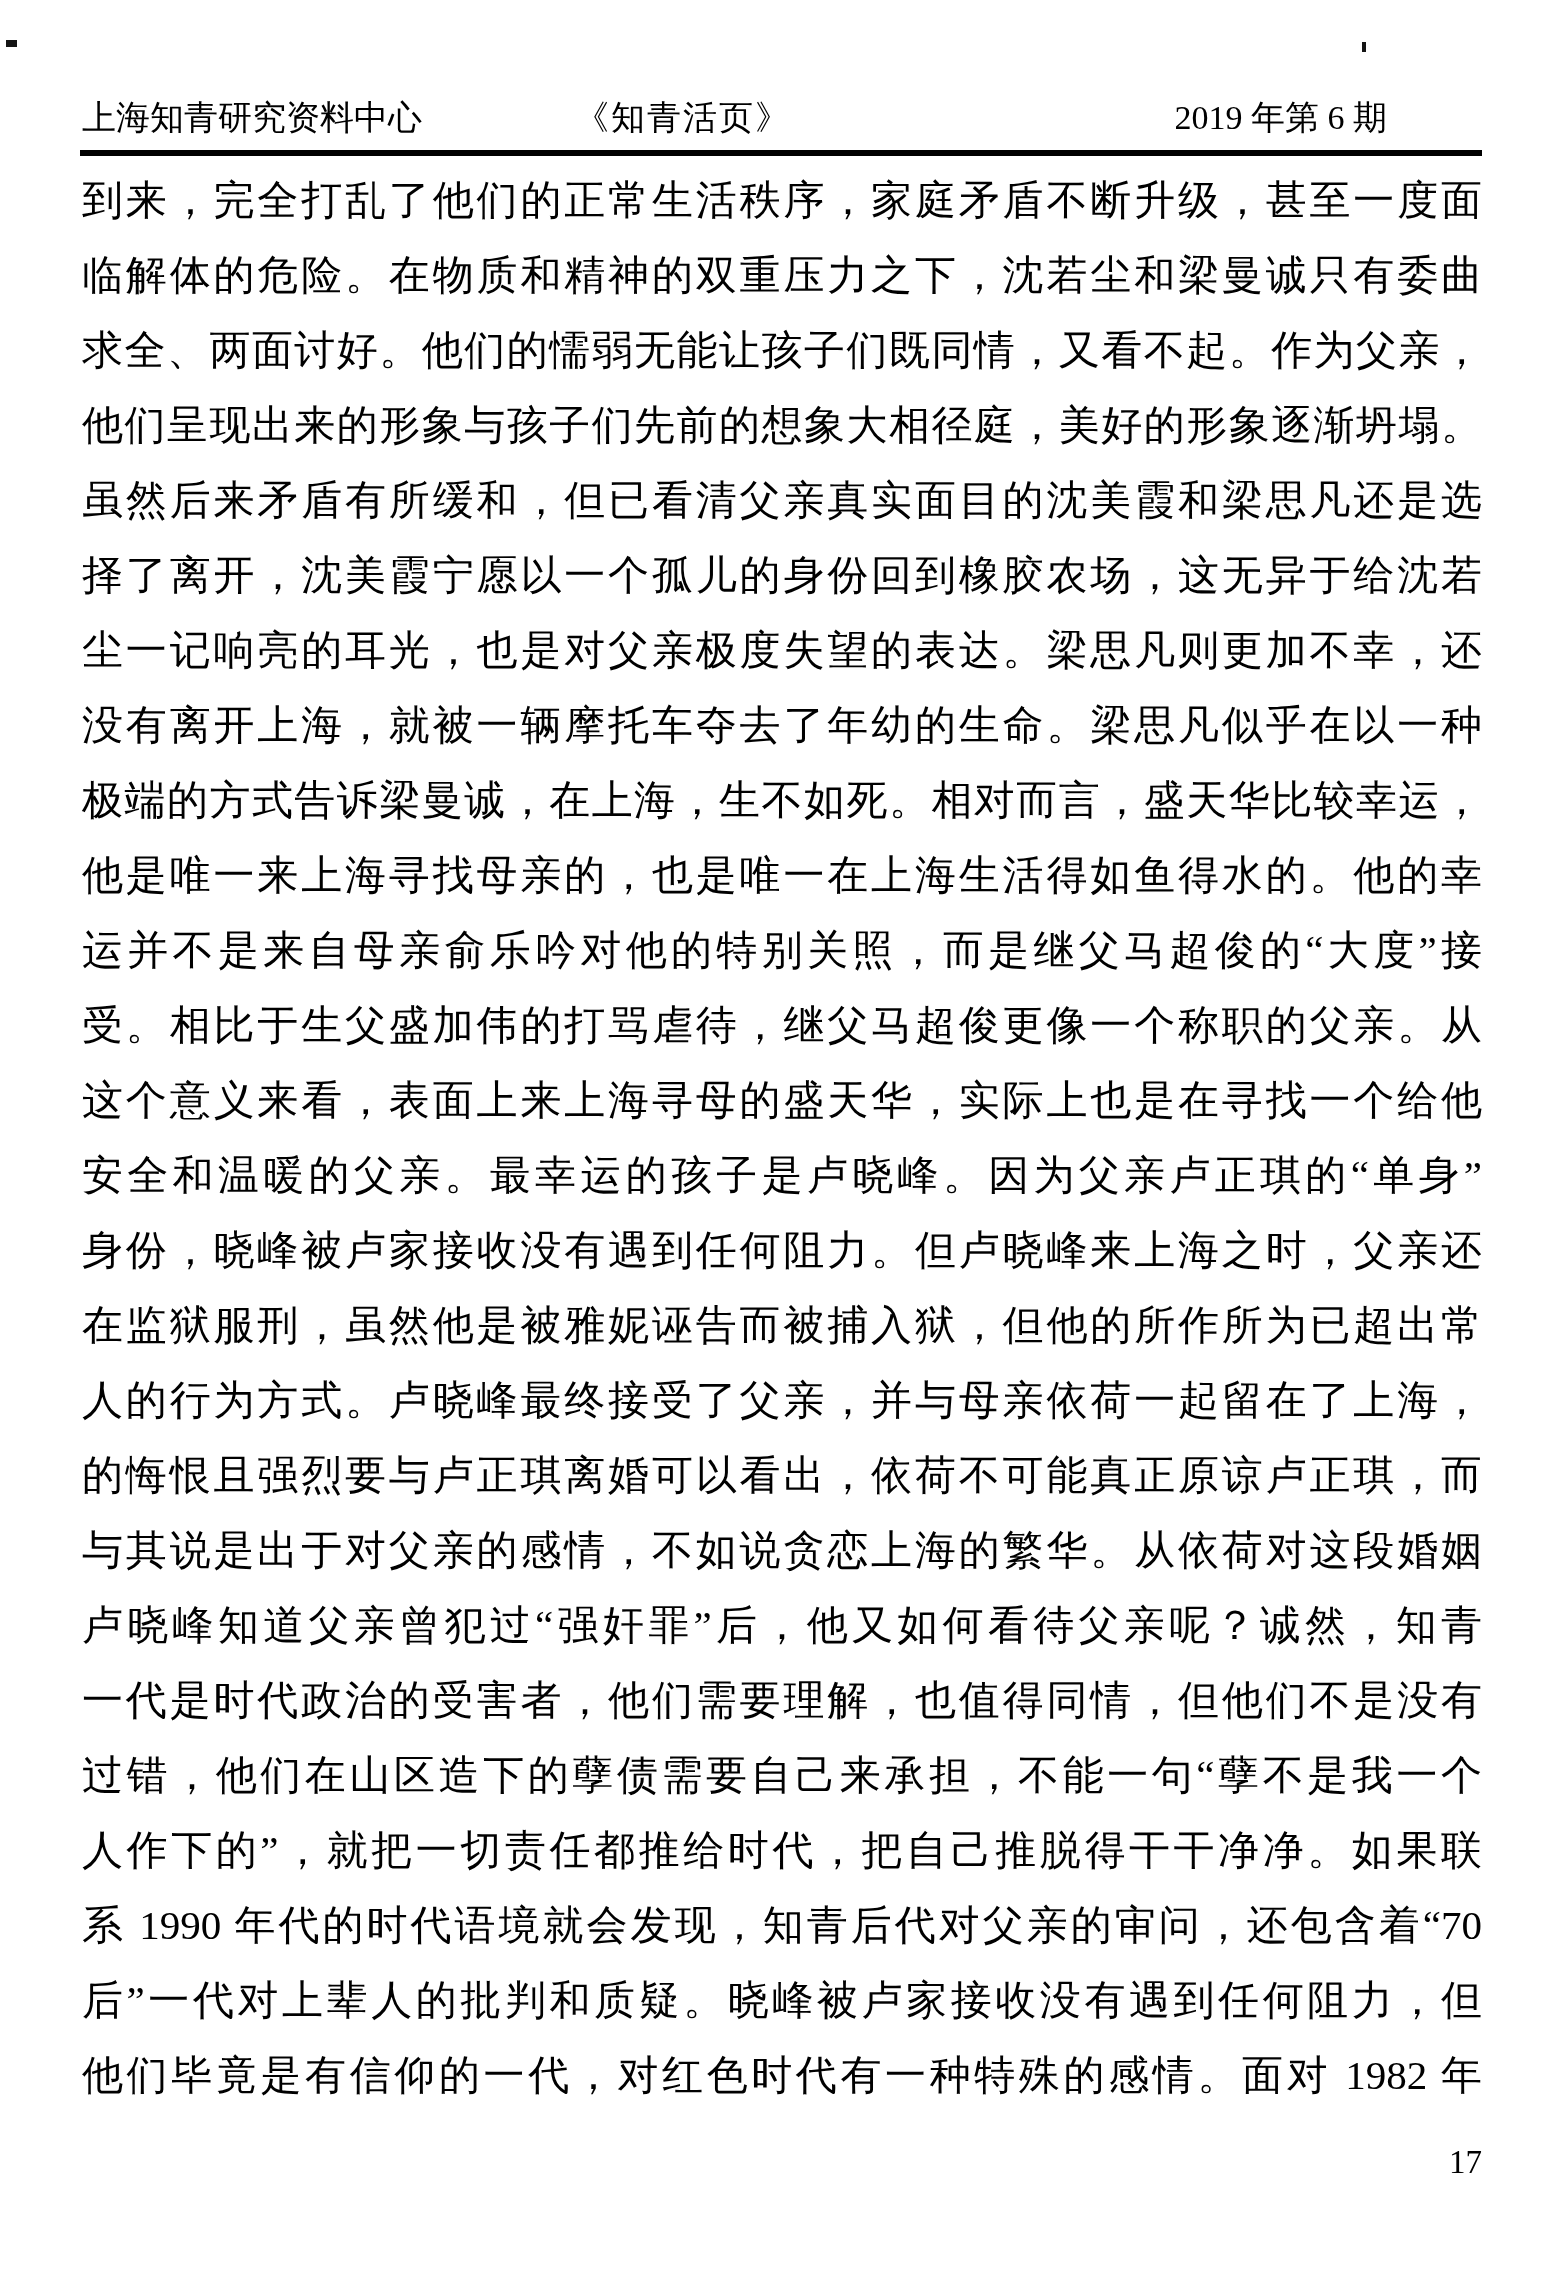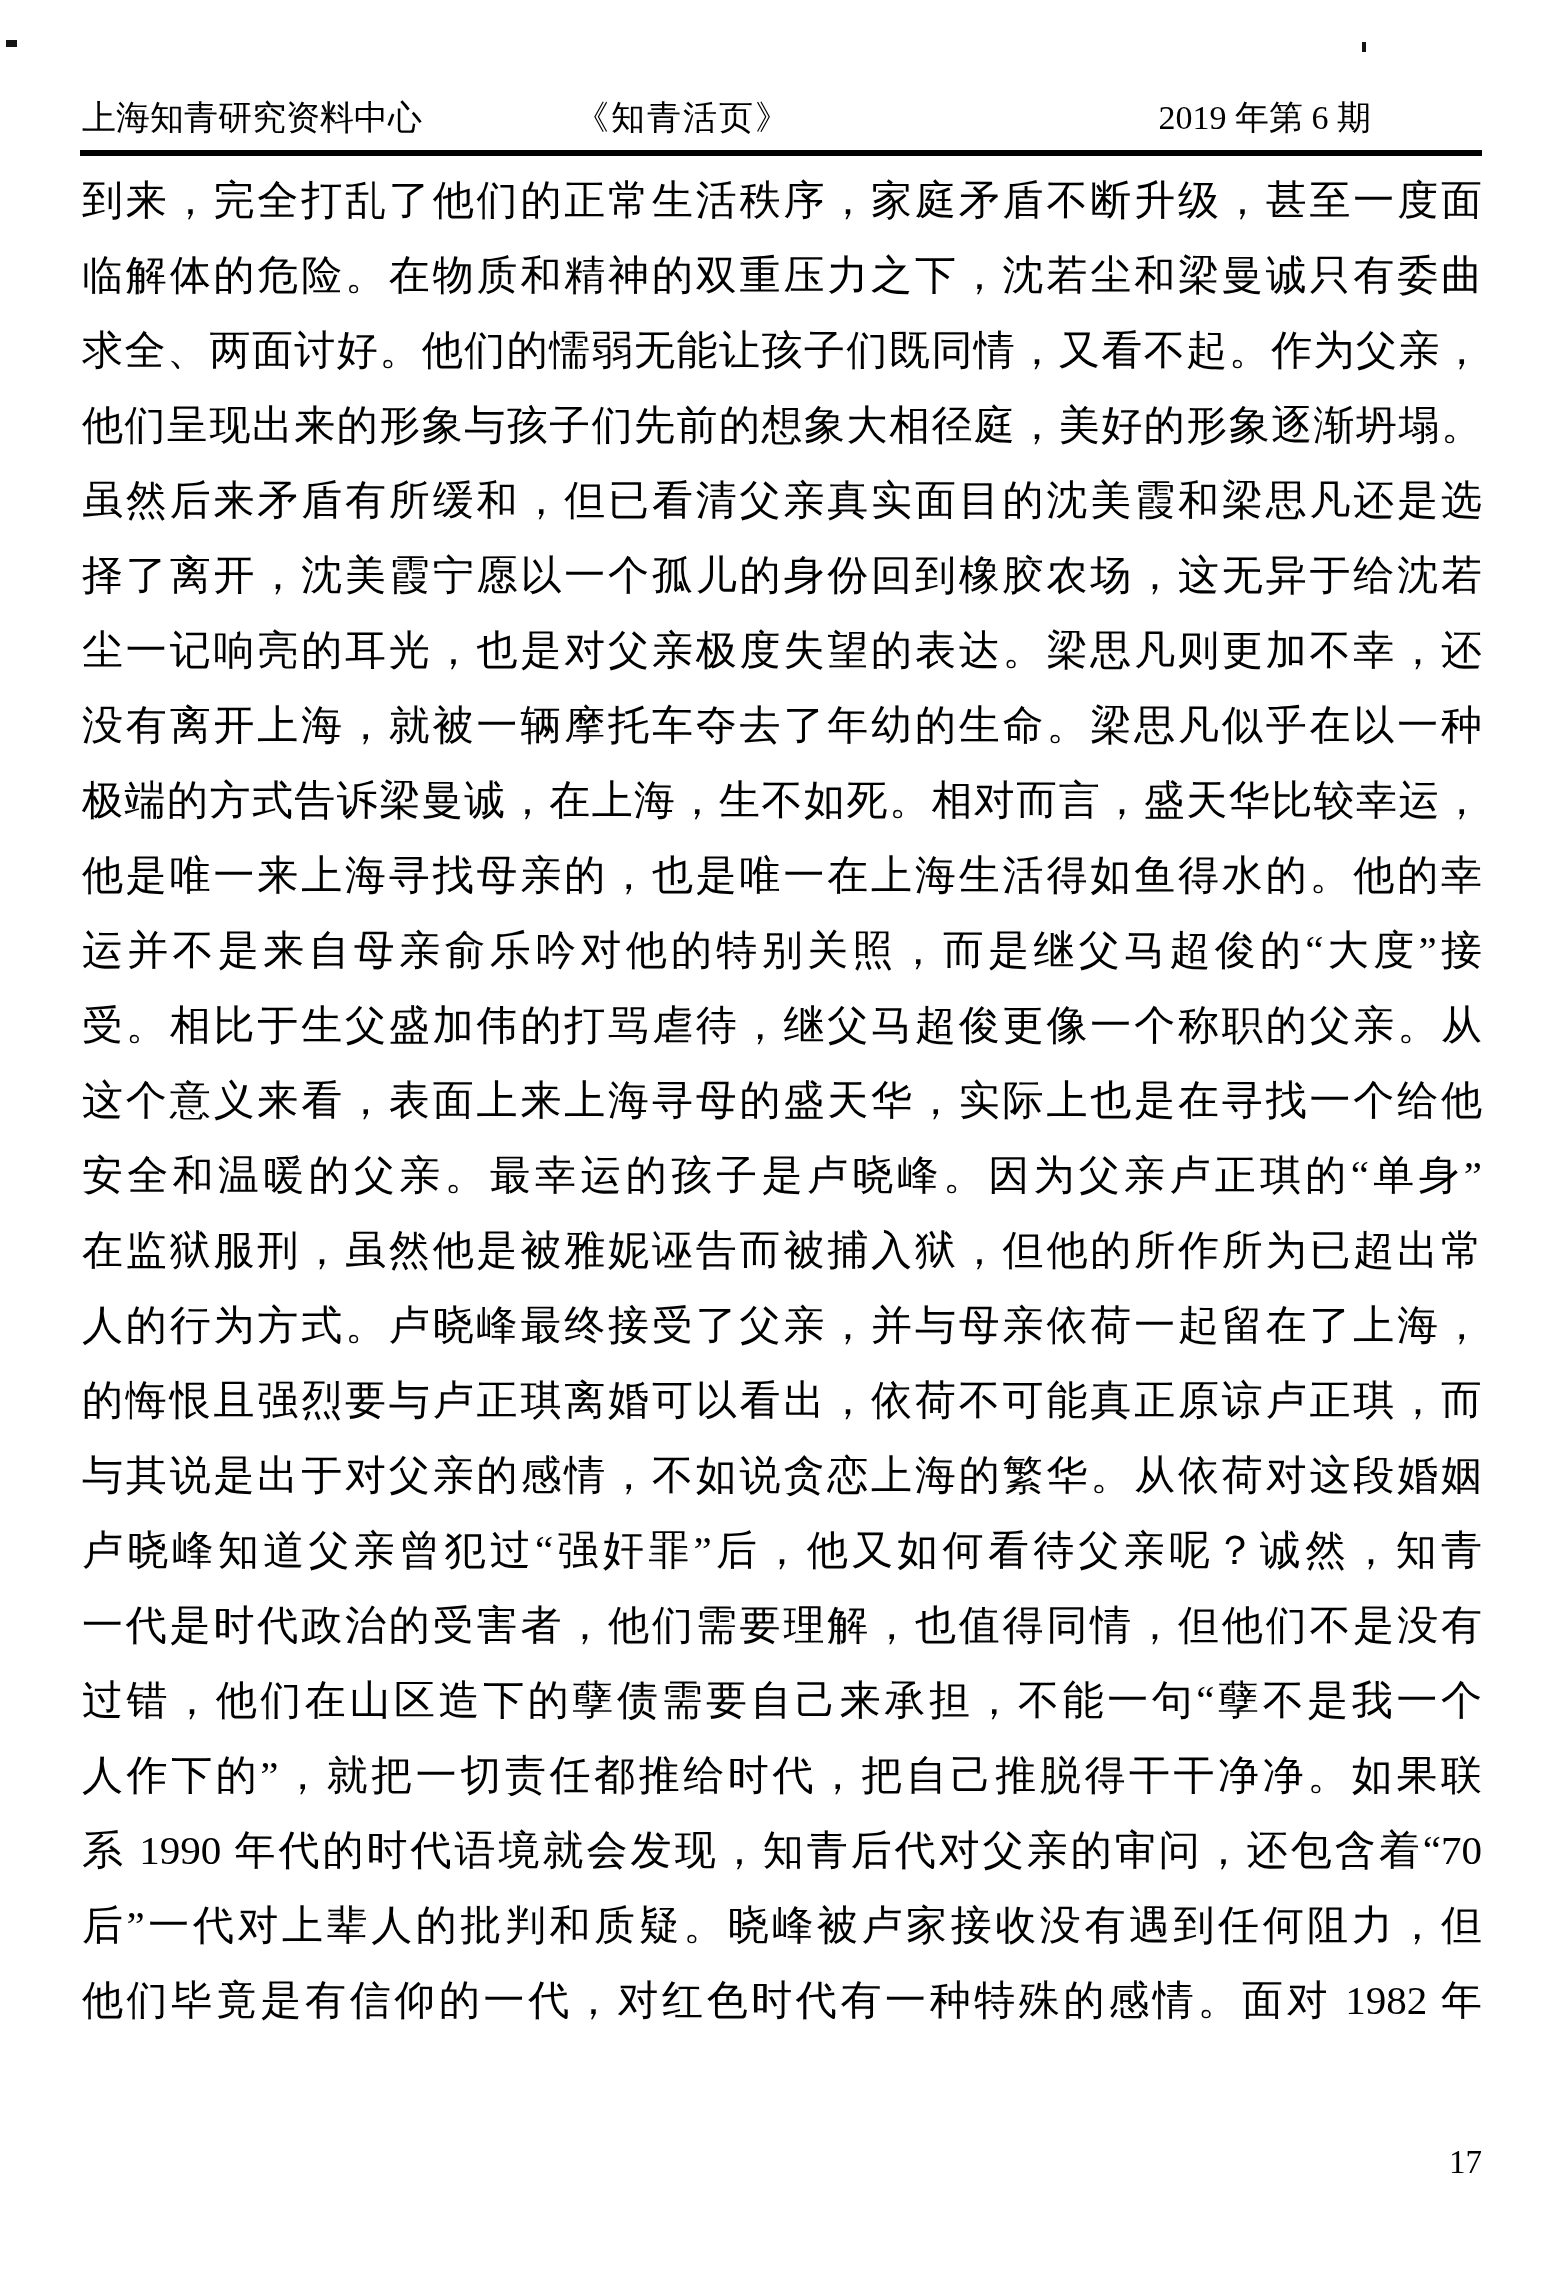--- a/index.html
+++ b/index.html
@@ -14,21 +14,21 @@
     background: #ffffff;
     color: #000000;
     font-family: "Liberation Serif", "DejaVu Serif", serif;
     overflow: hidden;
   }
   
   .page-header { position: absolute; top: 0; left: 0; width: 100%; height: 127px; }
   .h-item { position: absolute; top: 98px; font-size: 34px; line-height: 40px; white-space: nowrap; }
   .h-left   { left: 82px; }
   .h-center { left: 575px; letter-spacing: 2px; }
-  .h-right  { right: 192px; }
+  .h-right  { right: 176px; }
   .rule {
     position: absolute;
     left: 80px;
     top: 150px;
     width: 1402px;
     height: 6px;
     background: #000000;
   }
   
   .doc-body {
@@ -82,20 +82,21 @@
       <div class="line">虽然后来矛盾有所缓和，但已看清父亲真实面目的沈美霞和梁思凡还是选</div>
       <div class="line">择了离开，沈美霞宁愿以一个孤儿的身份回到橡胶农场，这无异于给沈若</div>
       <div class="line">尘一记响亮的耳光，也是对父亲极度失望的表达。梁思凡则更加不幸，还</div>
       <div class="line">没有离开上海，就被一辆摩托车夺去了年幼的生命。梁思凡似乎在以一种</div>
       <div class="line">极端的方式告诉梁曼诚，在上海，生不如死。相对而言，盛天华比较幸运，</div>
       <div class="line">他是唯一来上海寻找母亲的，也是唯一在上海生活得如鱼得水的。他的幸</div>
       <div class="line">运并不是来自母亲俞乐吟对他的特别关照，而是继父马超俊的“大度”接</div>
       <div class="line">受。相比于生父盛加伟的打骂虐待，继父马超俊更像一个称职的父亲。从</div>
       <div class="line">这个意义来看，表面上来上海寻母的盛天华，实际上也是在寻找一个给他</div>
       <div class="line">安全和温暖的父亲。最幸运的孩子是卢晓峰。因为父亲卢正琪的“单身”</div>
+      <div class="line">身份，晓峰被卢家接收没有遇到任何阻力。但卢晓峰来上海之时，父亲还</div>
       <div class="line">在监狱服刑，虽然他是被雅妮诬告而被捕入狱，但他的所作所为已超出常</div>
       <div class="line">人的行为方式。卢晓峰最终接受了父亲，并与母亲依荷一起留在了上海，</div>
       <div class="line">的悔恨且强烈要与卢正琪离婚可以看出，依荷不可能真正原谅卢正琪，而</div>
       <div class="line">与其说是出于对父亲的感情，不如说贪恋上海的繁华。从依荷对这段婚姻</div>
       <div class="line">卢晓峰知道父亲曾犯过“强奸罪”后，他又如何看待父亲呢？诚然，知青</div>
       <div class="line">一代是时代政治的受害者，他们需要理解，也值得同情，但他们不是没有</div>
       <div class="line">过错，他们在山区造下的孽债需要自己来承担，不能一句“孽不是我一个</div>
       <div class="line">人作下的”，就把一切责任都推给时代，把自己推脱得干干净净。如果联</div>
       <div class="line">系 1990 年代的时代语境就会发现，知青后代对父亲的审问，还包含着“70</div>
       <div class="line">后”一代对上辈人的批判和质疑。晓峰被卢家接收没有遇到任何阻力，但</div>

